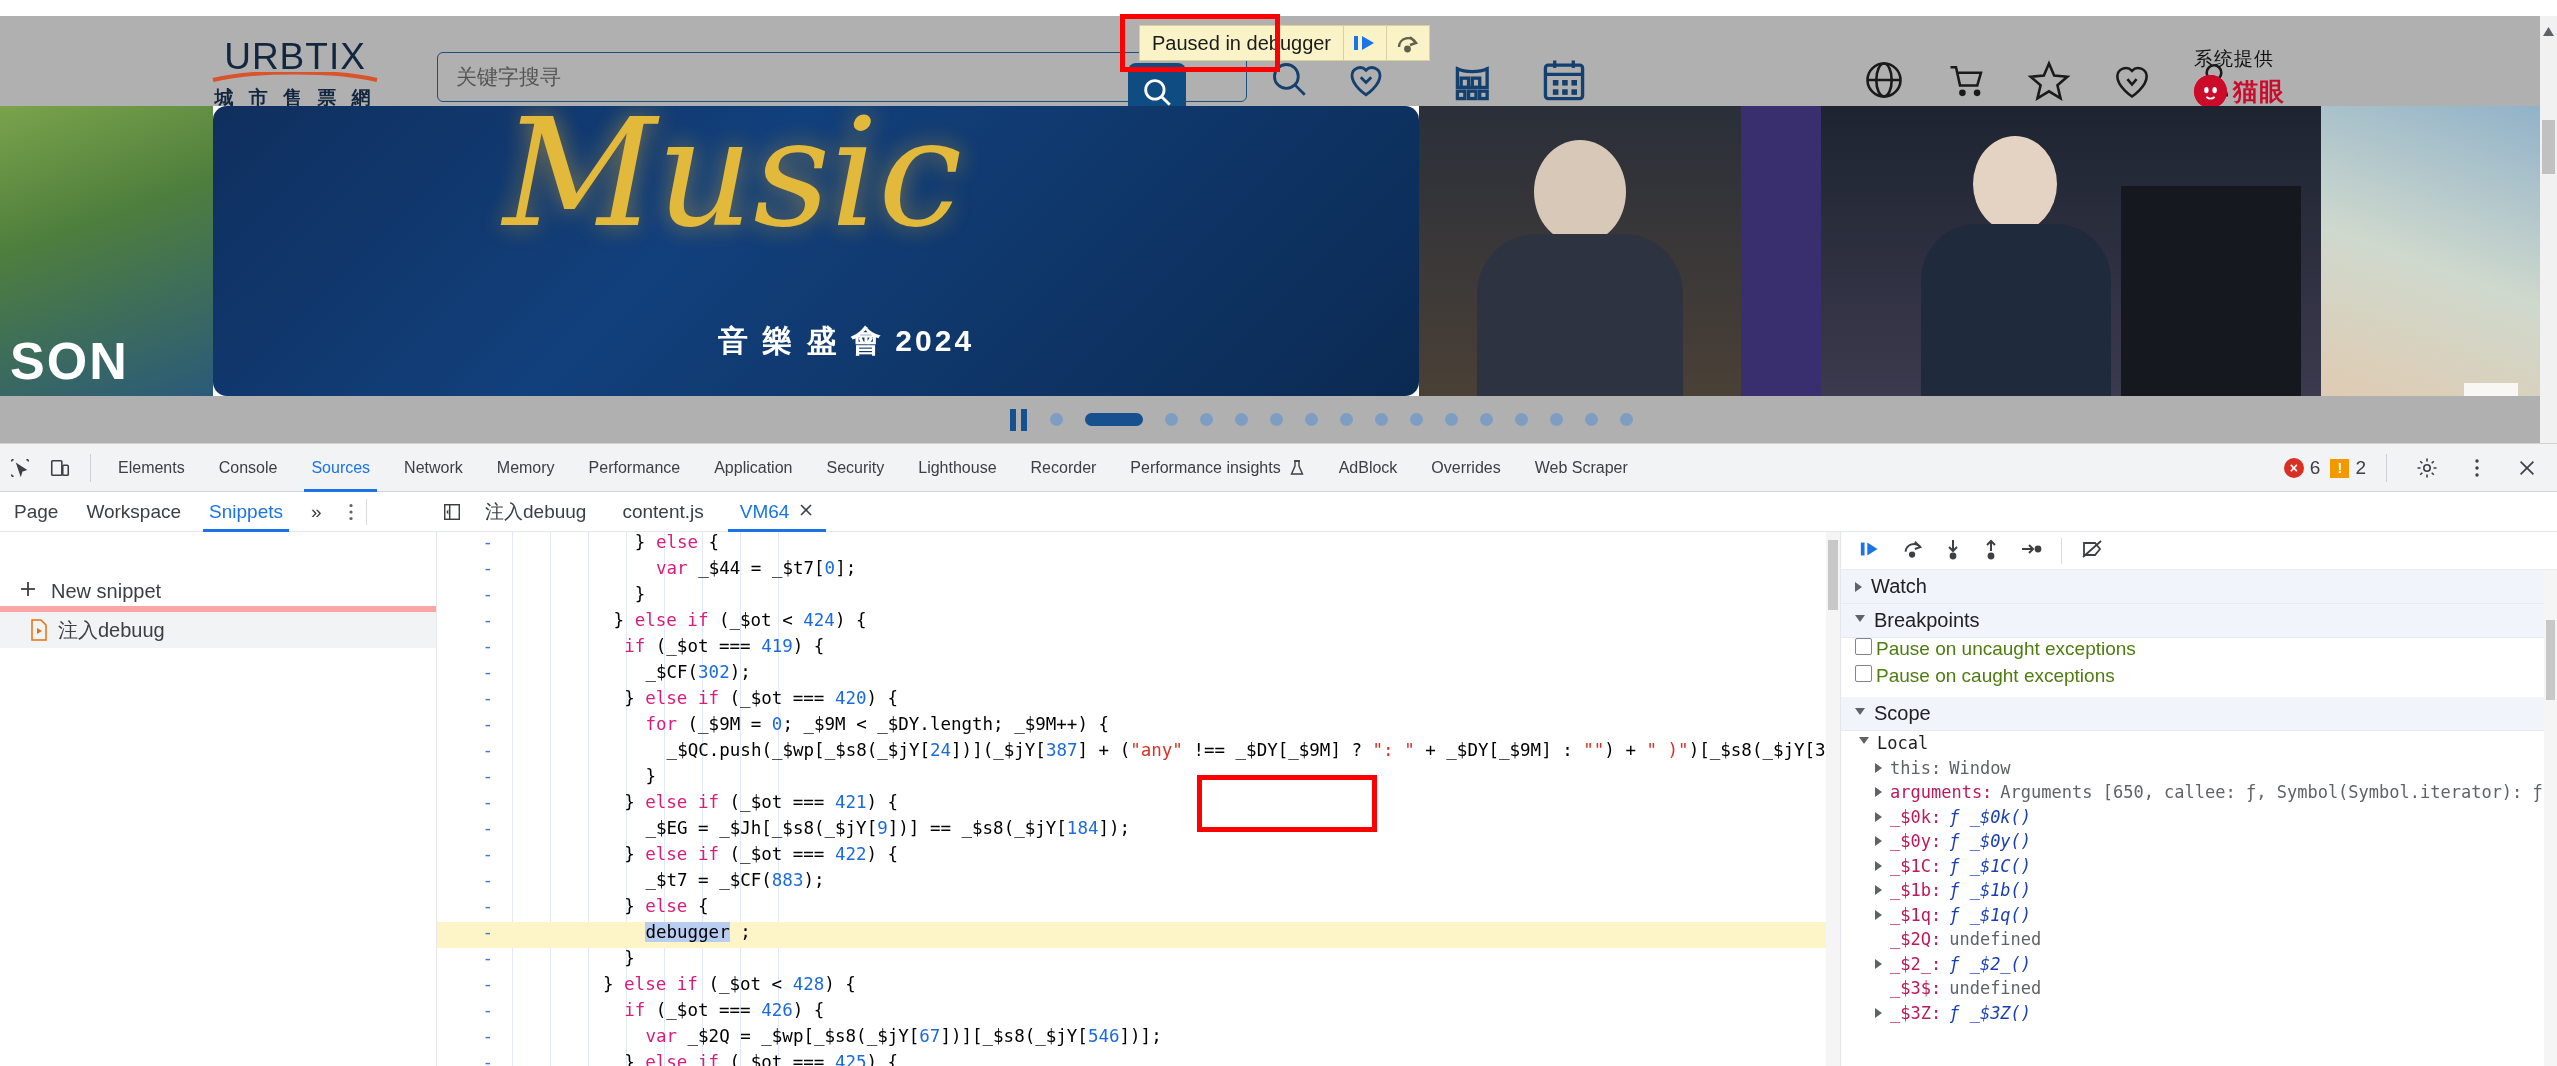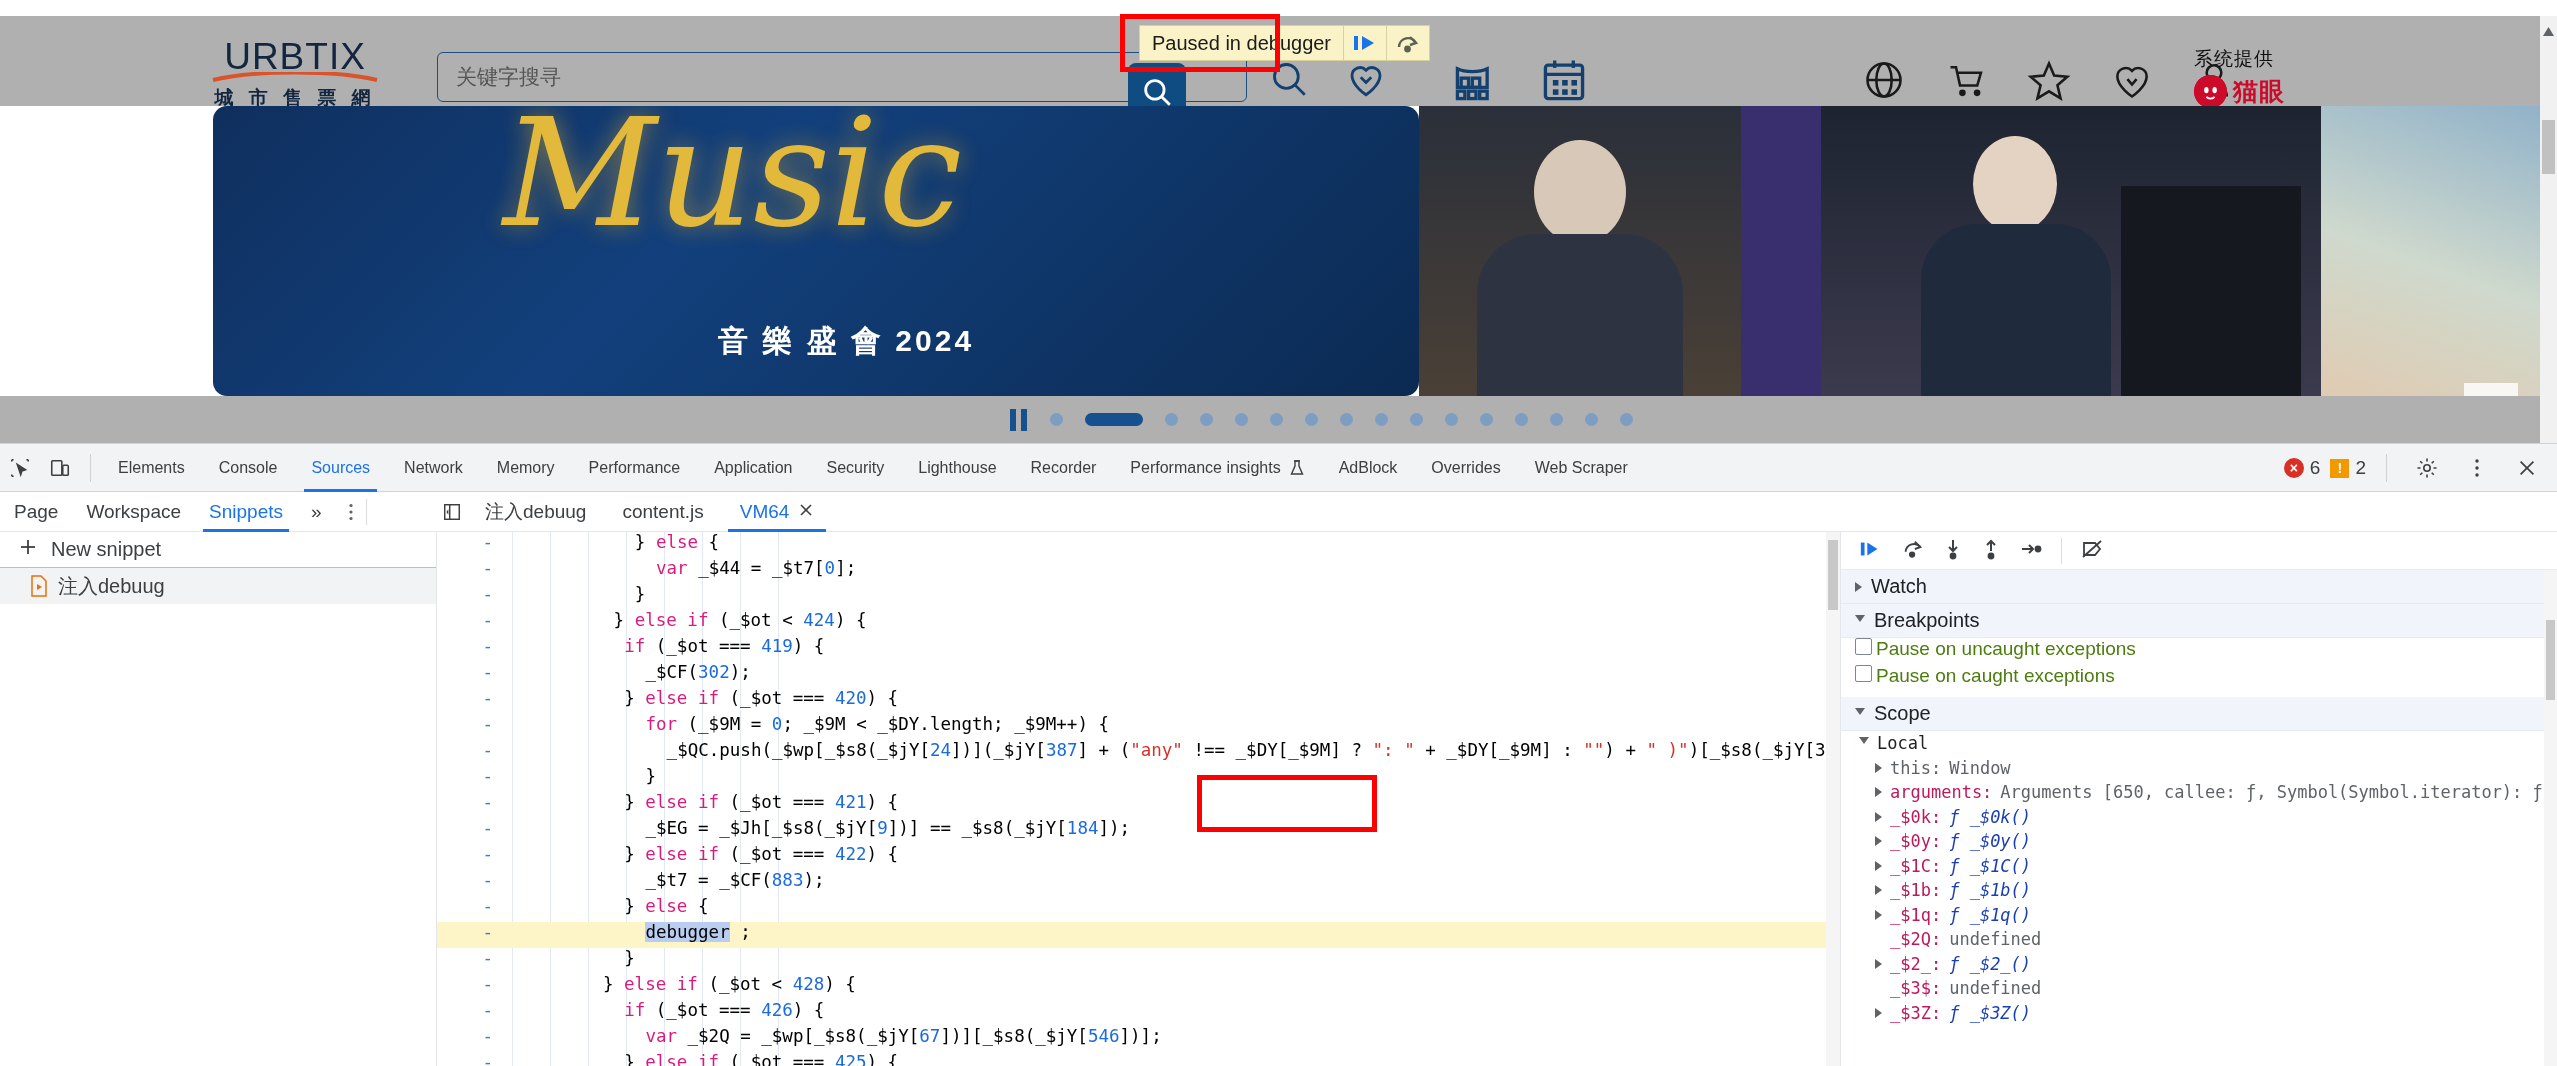--- a/index.html
+++ b/index.html
@@ -140,21 +140,21 @@
 
   .editor-tabbar {
     position:absolute; left: 437px; top:0; height:40px; display:flex; align-items:center;
   }
   .ed-tab { padding: 0 18px; height:40px; display:flex; align-items:center; gap:9px; font-size:19px; color:#3c4043; position:relative; }
   .ed-tab.active { color:#1a73e8; }
   .ed-tab.active::after { content:''; position:absolute; left:6px; right:6px; bottom:0; height:3px; background:#1a73e8; }
 
   .panes { position:absolute; left:0; top:88px; right:0; bottom:0; display:flex; }
   .snippet-pane { width: 437px; border-right:1px solid #e3e6ea; background:#fff; }
-  .new-snippet { height:36px; display:flex; align-items:center; gap:13px; padding-left:18px; font-size:20px; color:#3c4043; border-bottom:1px solid #fca5a5;}
+  .new-snippet { height:36px; display:flex; align-items:center; gap:13px; padding-left:18px; font-size:20px; color:#3c4043; border-bottom:6px solid #fca5a5;margin-top:44px;}
   .snip-item { height:36px; display:flex; align-items:center; gap:10px; padding-left:30px; font-size:20px; color:#3c4043; background:#f1f3f4; }
   .snip-icon { width:18px; height:22px; position:relative; }
 
   .editor { flex:1; position:relative; background:#fff; overflow:hidden; }
   .ed-line { position:relative; height:26px; font-family:"DejaVu Sans Mono", monospace; font-size:17.5px; white-space:pre; }
   .ed-line .ln { position:absolute; left:32px; top:0; color:#4a78c7; width:24px; text-align:right;}
   .ed-line .code { position:absolute; left:60px; top:0; }
   .ed-line.hl { background:#fdf4c8; }
   .fold-cols { position:absolute; left:60px; top:0; bottom:0; width:420px; }
   .fold-cols i { position:absolute; top:0; bottom:0; width:1px; background:#e2e8f4; }
@@ -320,20 +320,23 @@
       <span class="pause-btn">
         <svg width="26" height="22" viewBox="0 0 26 22" fill="none" stroke="#5f6150" stroke-width="2.4">
           <path d="M4 15 A9 9 0 0 1 21 11"></path>
             <polyline points="15,5 21,11 15,13"></polyline>
             <circle cx="12.5" cy="17" r="2.2" fill="#5f6150"></circle>
         </svg>
       </span>
     </div>
 
     <div class="banner">
+      <div class="b-left">
+        <div class="b-left-text">SON</div>
+      </div>
       <div class="b-mid">
         <div class="b-script">Music</div>
         <div class="b-sub">音 樂 盛 會 2024</div>
       </div>
       <div class="b-photo1">
         <div class="head-sil" style="left:115px;top:34px;width:92px;height:104px;background:#d8c8b8;"></div>
         <div class="head-sil" style="left:58px;top:128px;width:206px;height:180px;border-radius:60px 60px 0 0;background:#2d3340;"></div>
       </div>
       <div class="b-photo2"></div>
       <div class="b-photo3">

